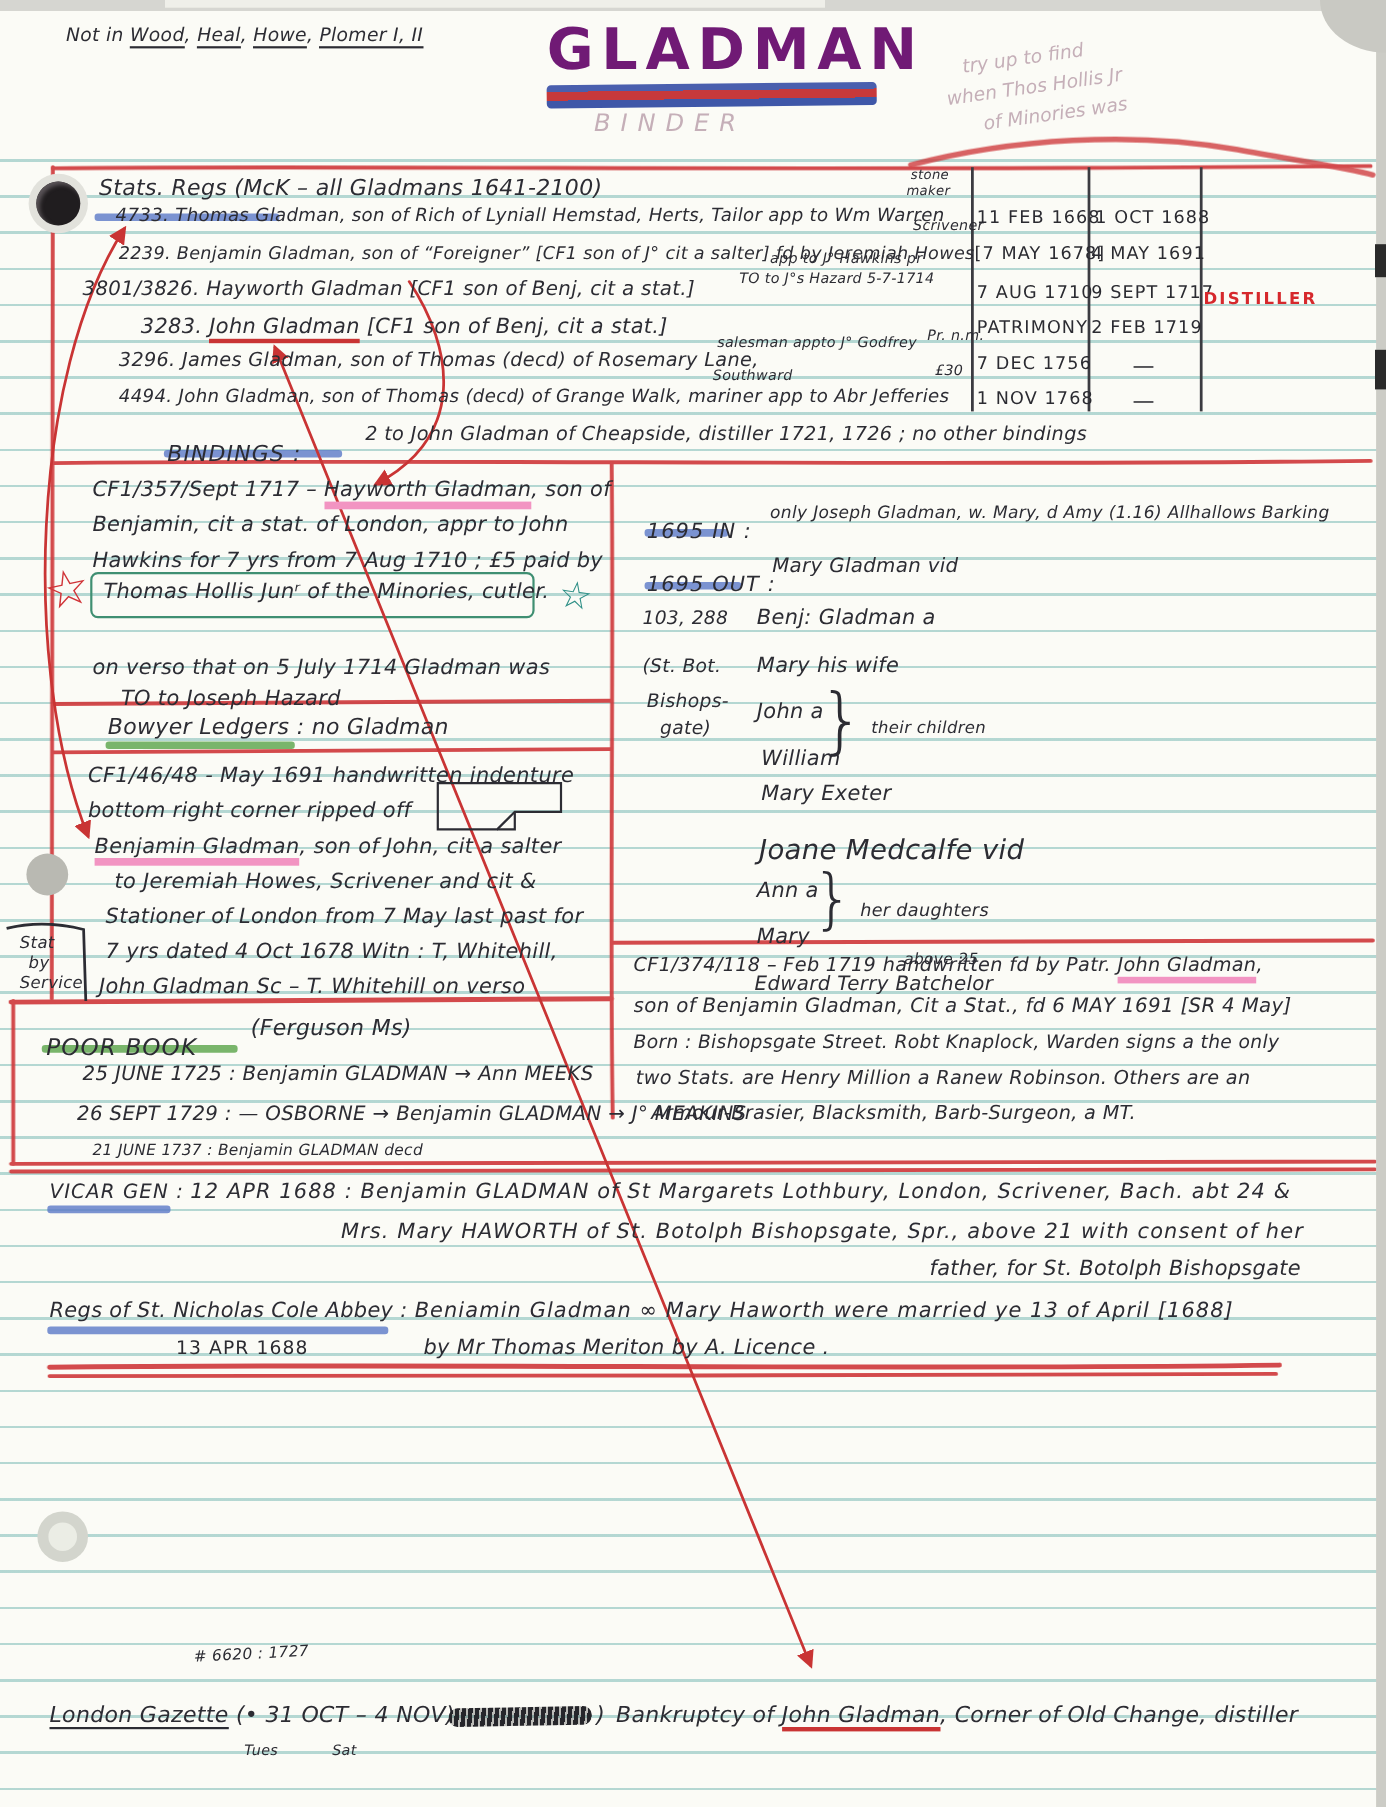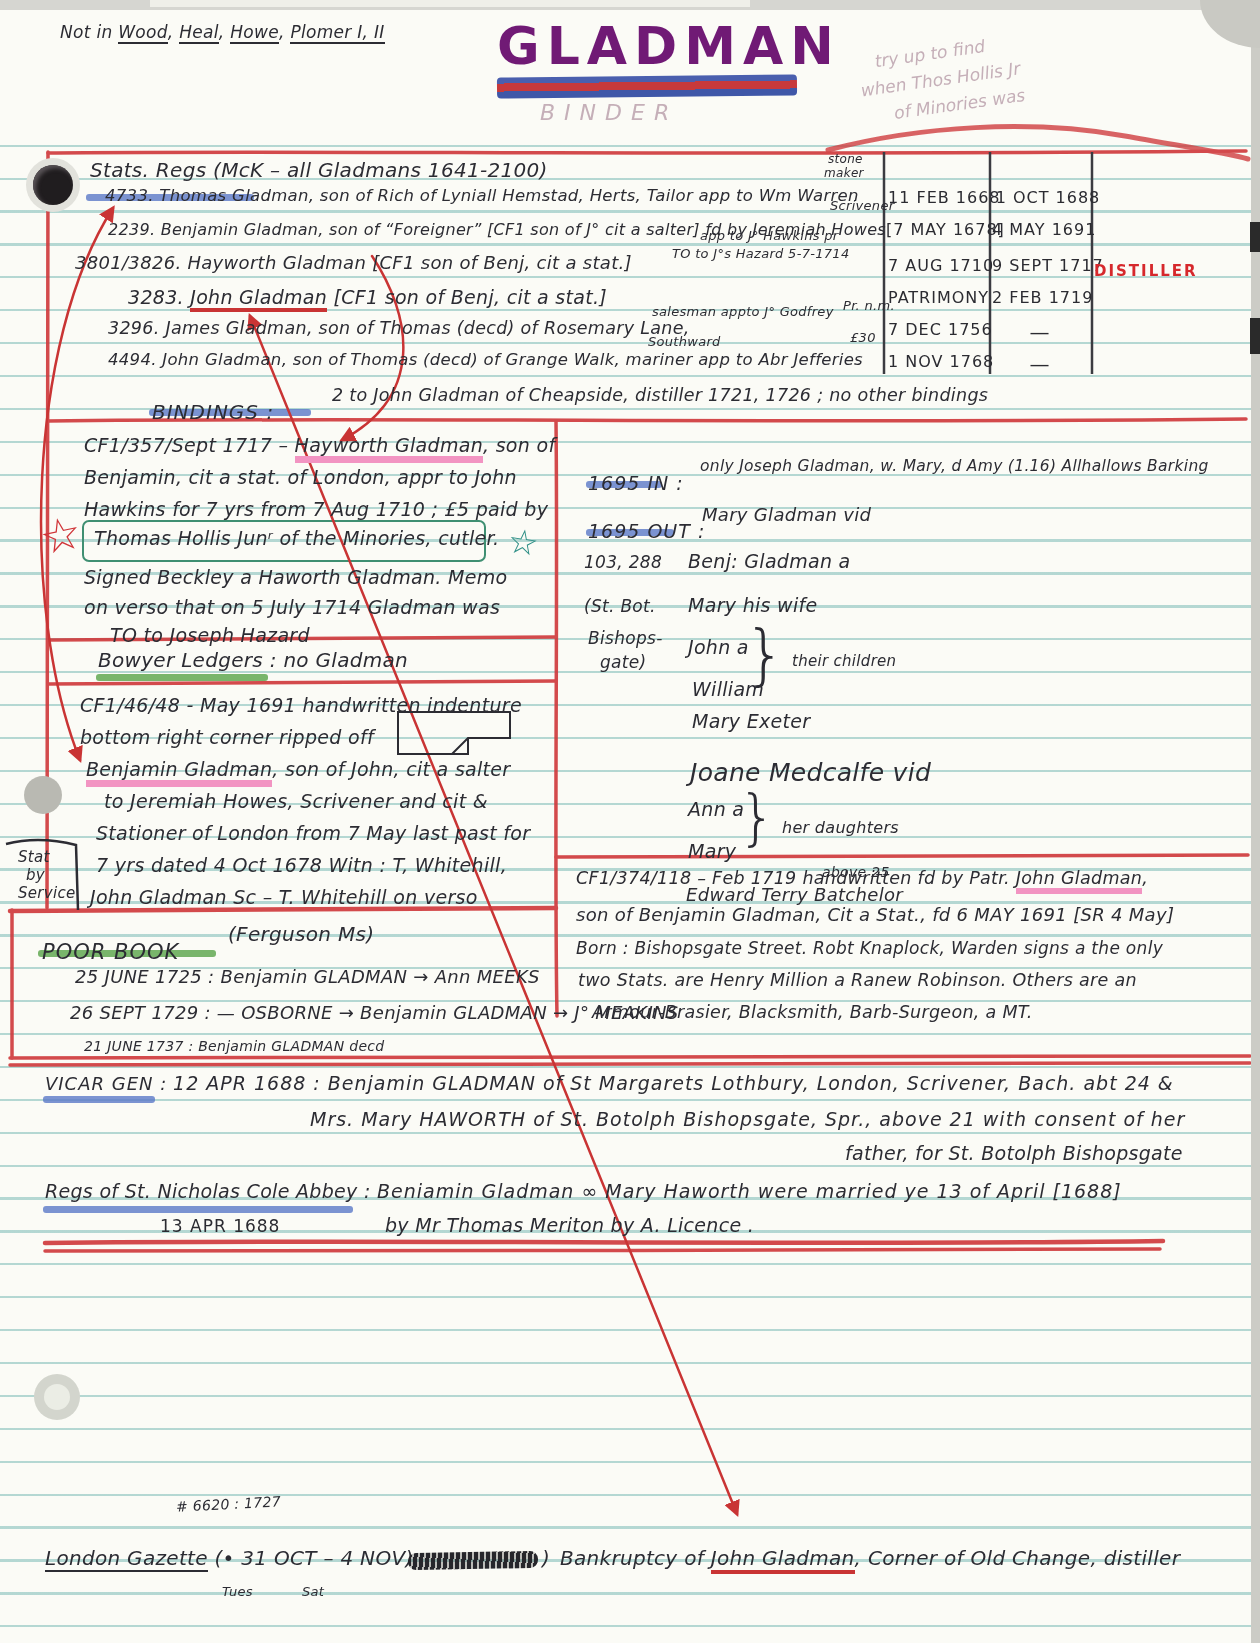--- a/index.html
+++ b/index.html
@@ -97,21 +97,20 @@
   <div class="bar blue-ul" style="left:149px;top:409px;width:162px;"></div>
   <div class="abs hw" style="left:332px;top:385px;font-size:17.5px;">2 to John Gladman of Cheapside, distiller 1721, 1726 ; no other bindings</div>
 
   <div class="abs hw" style="left:84px;top:434px;font-size:19px;"><span>CF1/357/Sept 1717 – </span><span class="ul-pink">Hayworth Gladman</span><span>, son of</span></div>
   <div class="abs hw" style="left:84px;top:466px;font-size:19px;">Benjamin, cit a stat. of London, appr to John</div>
   <div class="abs hw" style="left:84px;top:498px;font-size:19px;">Hawkins for 7 yrs from 7 Aug 1710 ; £5 paid by</div>
   <div class="abs greenbox" style="left:82px;top:520px;width:400px;height:38px;"></div>
   <div class="abs hw" style="left:94px;top:527px;font-size:19px;">Thomas Hollis Junʳ of the Minories, cutler.</div>
   <div class="abs star" style="left:40px;top:508px;font-size:46px;color:#d03438;transform:rotate(-12deg);">☆</div>
   <div class="abs star" style="left:508px;top:522px;font-size:34px;color:#2e8f86;transform:rotate(8deg);">☆</div>
-  <div class="abs hw" style="left:84px;top:566px;font-size:19px;">Signed Beckley a Haworth Gladman. Memo</div>
   <div class="abs hw" style="left:84px;top:596px;font-size:19px;">on verso that on 5 July 1714 Gladman was</div>
   <div class="abs hw" style="left:110px;top:624px;font-size:19px;">TO to Joseph Hazard</div>
 
   <div class="abs hw" style="left:98px;top:648px;font-size:20px;"><span>Bowyer Ledgers :</span> <span>no Gladman</span></div>
   <div class="bar green-ul" style="left:96px;top:674px;width:172px;"></div>
 
   <div class="abs hw" style="left:80px;top:694px;font-size:19px;">CF1/46/48 - May 1691 handwritten indenture</div>
   <div class="abs hw" style="left:80px;top:726px;font-size:19px;">bottom right corner ripped off</div>
   <div class="abs hw" style="left:86px;top:758px;font-size:19px;"><span class="ul-pink">Benjamin Gladman</span><span>, son of John, cit a salter</span></div>
   <div class="abs hw" style="left:104px;top:790px;font-size:19px;">to Jeremiah Howes, Scrivener and cit &amp;</div>

